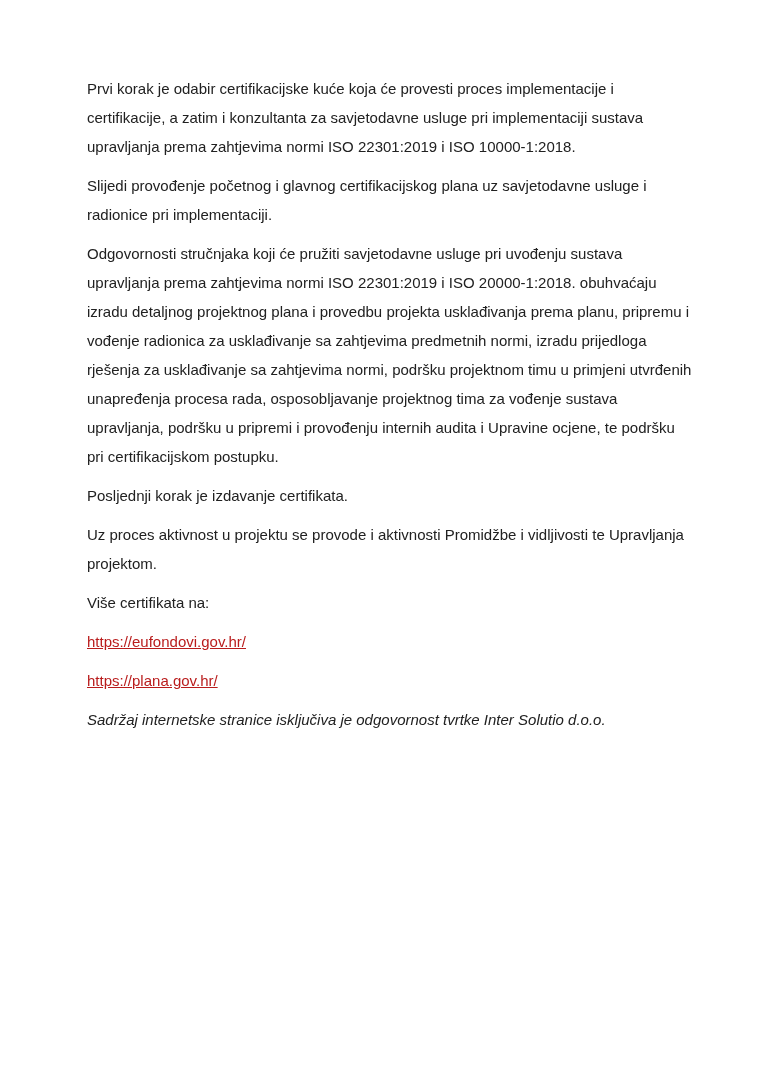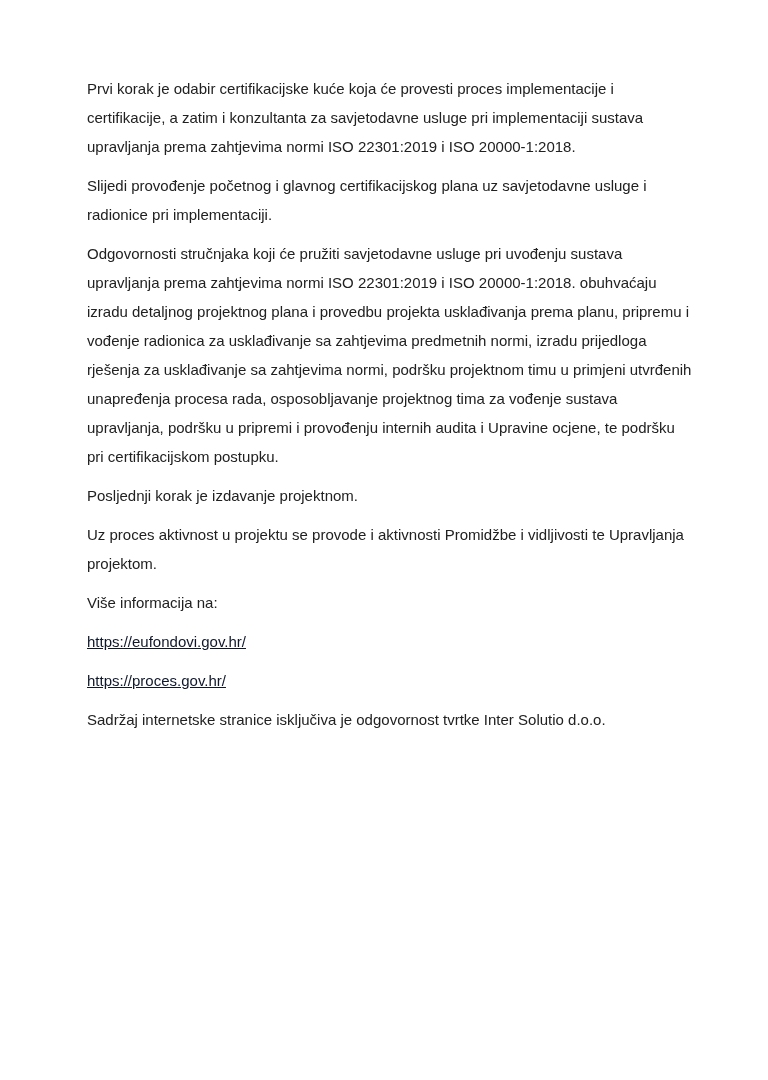--- a/index.html
+++ b/index.html
@@ -24,48 +24,49 @@
     margin: 0 0 10px 0;
   }
   .info-label {
     margin-top: 20px;
     margin-bottom: 0;
   }
   .first-disclaimer {
     margin-top: 28px;
   }
   .italic {
+    font-style: italic;
   }
   a.doc-link {
-    color: #0f172a;
+    color: #b91c1c;
     text-decoration: underline;
     cursor: pointer;
   }
 </style>
 </head>
 <body>
 
 <div class="page">
 
-  <p class="para">Prvi korak je odabir certifikacijske kuće koja će provesti proces implementacije i certifikacije, a zatim i konzultanta za savjetodavne usluge pri implementaciji sustava upravljanja prema zahtjevima normi ISO 22301:2019 i ISO 20000-1:2018.</p>
+  <p class="para">Prvi korak je odabir certifikacijske kuće koja će provesti proces implementacije i certifikacije, a zatim i konzultanta za savjetodavne usluge pri implementaciji sustava upravljanja prema zahtjevima normi ISO 22301:2019 i ISO 10000-1:2018.</p>
 
   <p class="para">Slijedi provođenje početnog i glavnog certifikacijskog plana uz savjetodavne usluge i radionice pri implementaciji.</p>
 
   <p class="para">Odgovornosti stručnjaka koji će pružiti savjetodavne usluge pri uvođenju sustava upravljanja prema zahtjevima normi ISO 22301:2019 i ISO 20000-1:2018. obuhvaćaju izradu detaljnog projektnog plana i provedbu projekta usklađivanja prema planu, pripremu i vođenje radionica za usklađivanje sa zahtjevima predmetnih normi, izradu prijedloga rješenja za usklađivanje sa zahtjevima normi, podršku projektnom timu u primjeni utvrđenih unapređenja procesa rada, osposobljavanje projektnog tima za vođenje sustava upravljanja, podršku u pripremi i provođenju internih audita i Upravine ocjene, te podršku pri certifikacijskom postupku.</p>
 
-  <p class="para">Posljednji korak je izdavanje projektnom.</p>
+  <p class="para">Posljednji korak je izdavanje certifikata.</p>
 
   <p class="para">Uz proces aktivnost u projektu se provode i aktivnosti Promidžbe i vidljivosti te Upravljanja projektom.</p>
 
-  <p class="para info-label">Više informacija na:</p>
+  <p class="para info-label">Više certifikata na:</p>
 
   <p class="para">
     <a class="doc-link" href="#">https://eufondovi.gov.hr/</a>
   </p>
 
   <p class="para">
-    <a class="doc-link" href="#">https://proces.gov.hr/</a>
+    <a class="doc-link" href="#">https://plana.gov.hr/</a>
   </p>
 
   <p class="para italic first-disclaimer">Sadržaj internetske stranice isključiva je odgovornost tvrtke Inter Solutio d.o.o.</p>
 
 
 </div>
 
 </body></html>

